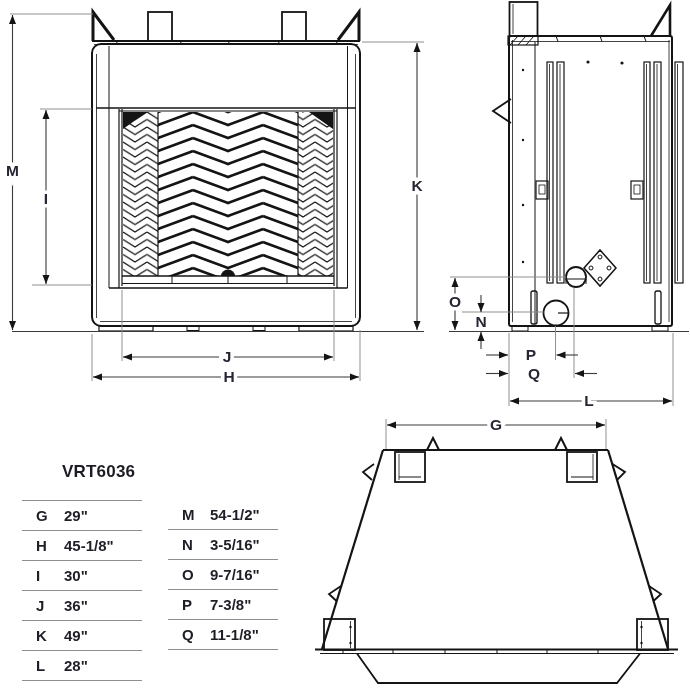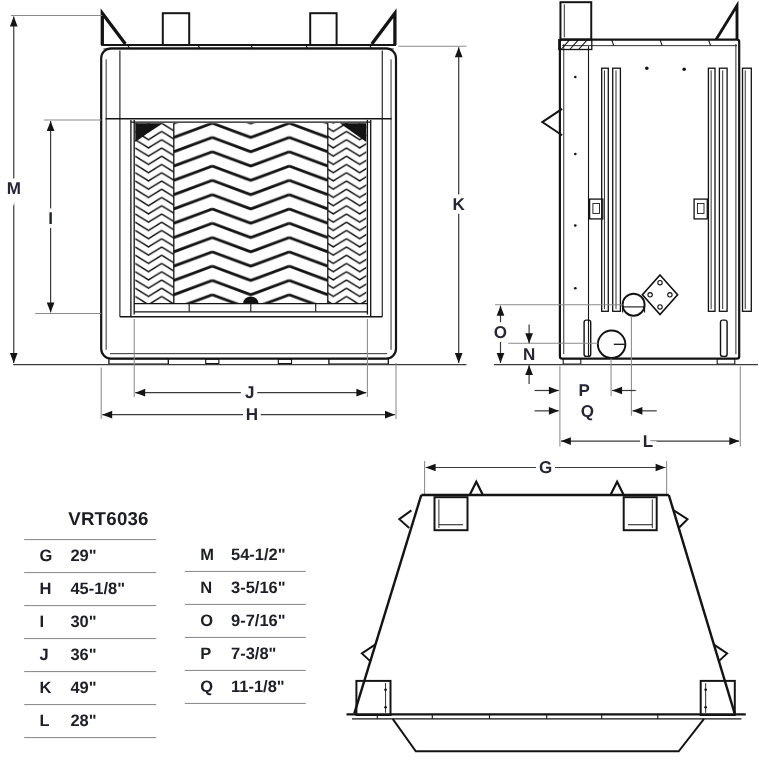--- a/index.html
+++ b/index.html
@@ -10,21 +10,21 @@
   .ln{stroke:#141414;fill:none;}
   .w26{stroke-width:2.6;} .w22{stroke-width:2.2;} .w2{stroke-width:2;} .w18{stroke-width:1.8;}
   .w13{stroke-width:1.3;} .w12{stroke-width:1.2;} .w1{stroke-width:1;} .w08{stroke-width:0.8;}
   .ext{stroke:#8a8a8a;stroke-width:0.95;fill:none;}
   .dim{stroke:#3a3a3a;stroke-width:1.1;fill:none;}
   .ink{fill:#141414;stroke:none;}
   .lbl{font-family:"Liberation Sans",sans-serif;font-weight:bold;font-size:15.5px;
        fill:#262634;stroke:#ffffff;stroke-width:7px;paint-order:stroke;text-anchor:middle;}
   
   .spec{position:absolute;left:22px;top:458px;width:262px;color:#1e1e26;}
-  .model{font-weight:bold;font-size:17px;letter-spacing:0.2px;margin:4px 0 8px 40px;color:#1c1c24;}
+  .model{font-weight:bold;font-size:17px;letter-spacing:0.2px;margin:4px 0 18px 40px;color:#1c1c24;}
   .cols{display:flex;gap:26px;align-items:flex-start;}
   .col{display:flex;flex-direction:column;}
   .col.left{width:120px;border-top:1px solid #8f8f8f;}
   .col.right{width:110px;}
   .trow{height:29px;display:flex;align-items:center;border-bottom:1px solid #8f8f8f;
         font-weight:bold;font-size:15px;}
   .tkey{width:28px;padding-left:14px;}
   .tval{flex:1;}
 </style>
 </head>

